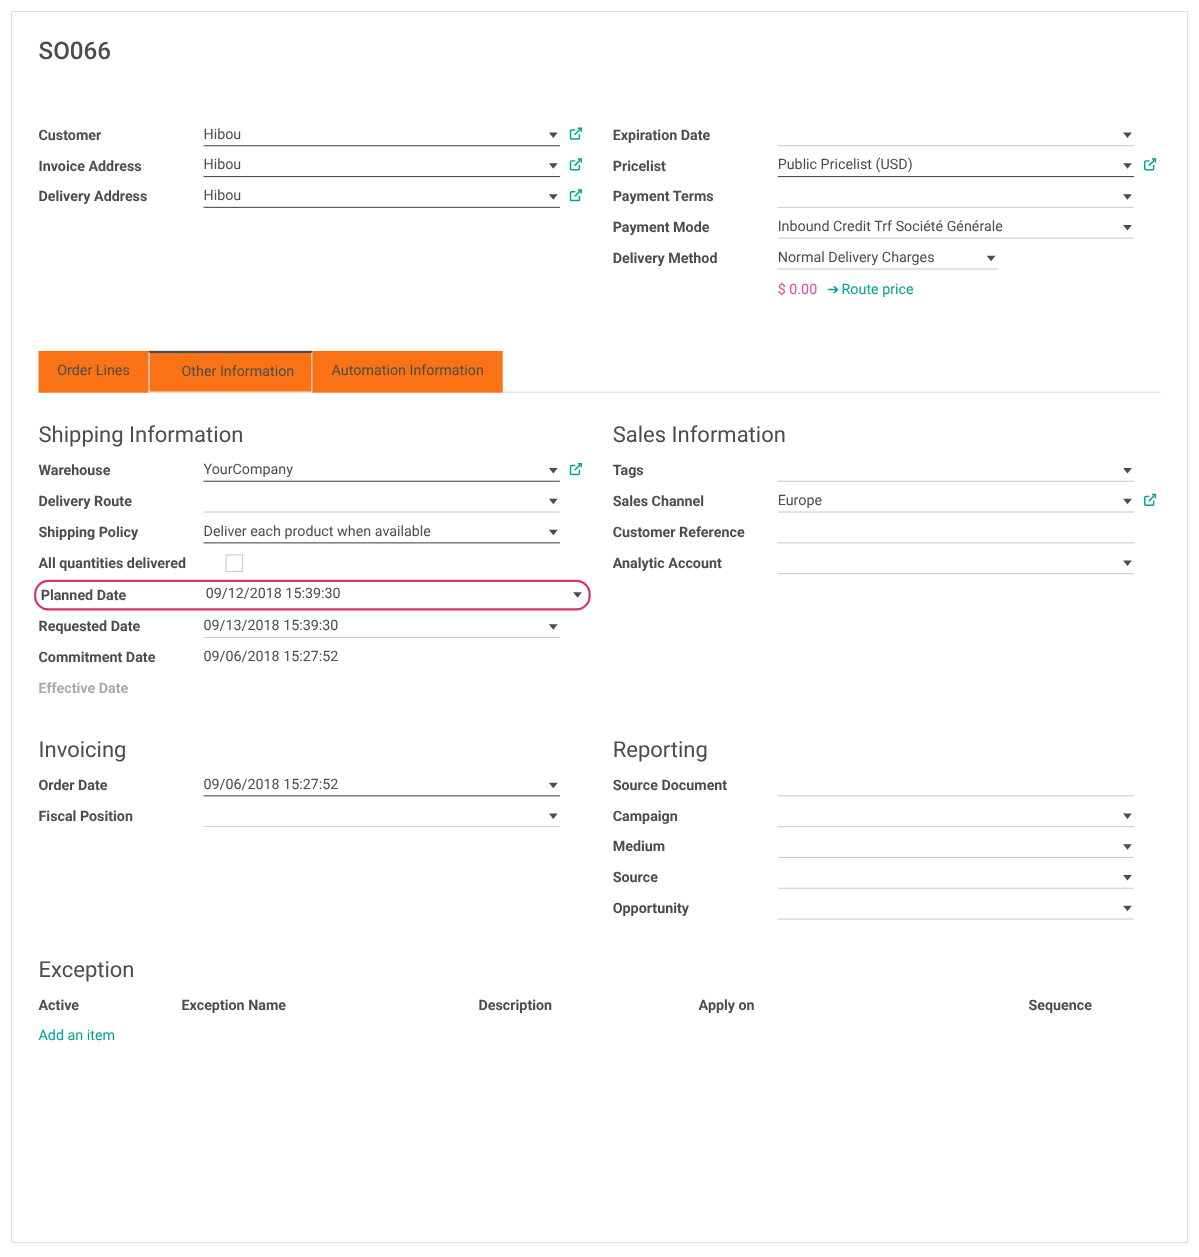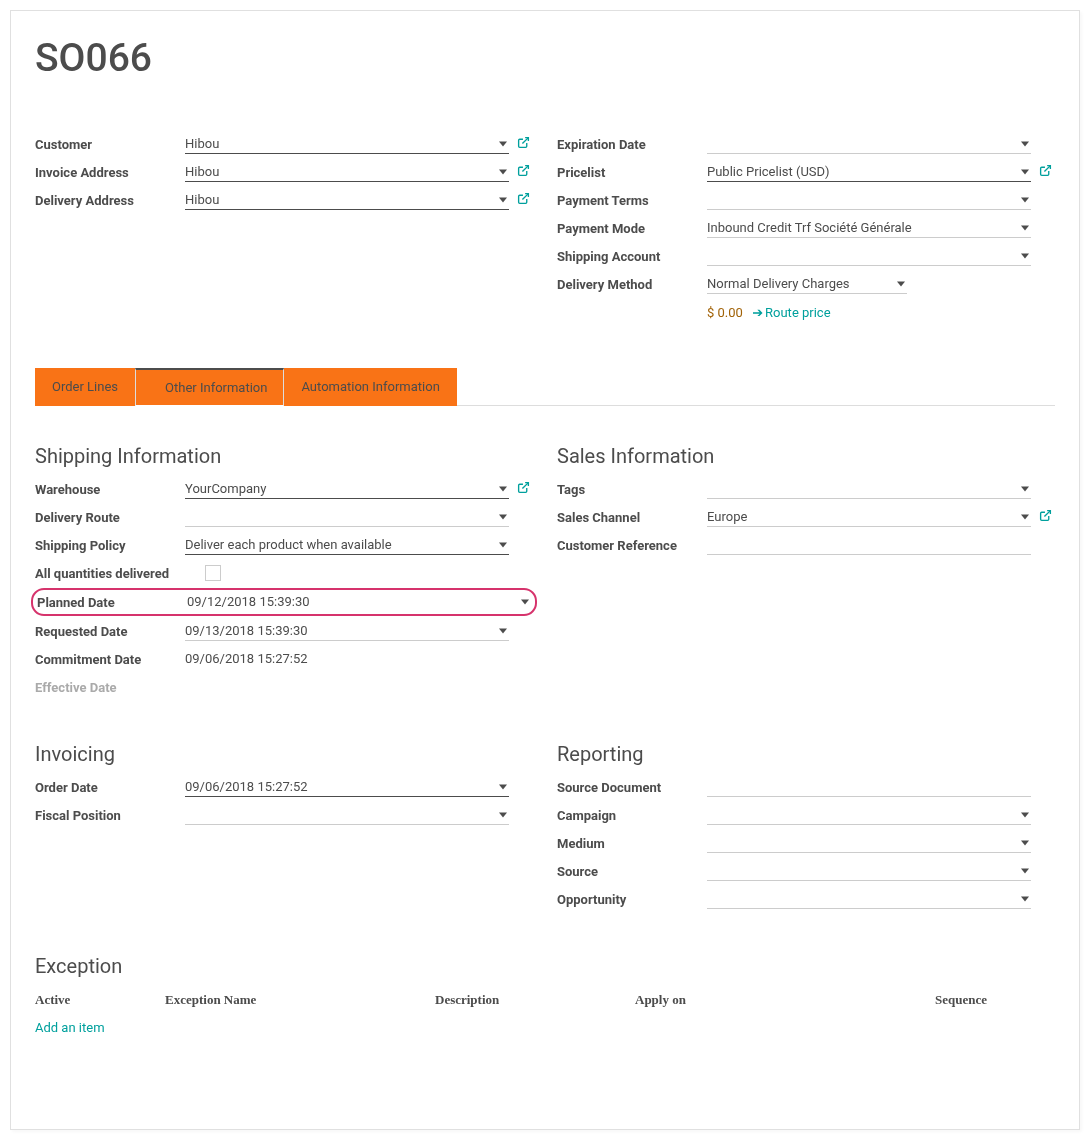--- a/index.html
+++ b/index.html
@@ -12,21 +12,21 @@
     background: #fff;
   }
   .sheet {
     border: 1px solid #e0e0e0;
     padding: 24px 24px 10px 24px;
     min-height: 1120px;
     position: relative;
     box-shadow: 2px 2px 3px rgba(0,0,0,0.03);
   }
   h1.title {
-    font-size: 39px;
+    font-size: 22px;
     font-weight: 500;
     margin: 0 0 50px 0;
     color: #4c4c4c;
   }
   .two-col {
     display: flex;
     gap: 24px;
   }
   .col { flex: 1; min-width: 0; }
   .frow {
@@ -73,21 +73,21 @@
   }
   .ext-spacer { width: 24px; flex-shrink: 0; }
   .finput.static-text { border-bottom: none; padding-left: 0; }
   .checkbox {
     width: 16px; height: 16px;
     border: 1px solid #ccc;
     display: inline-block;
     cursor: pointer;
   }
   .price-row { padding-left: 0; }
-  .price-amt { color: #a16207; }
+  .price-amt { color: #ec4899; }
   .check-price-link { color: #00A09D; cursor: pointer; margin-left: 6px; }
   .arrow-right { color: #00A09D; margin-right: 2px; }
 
   
   .tabs {
     display: flex;
     border-bottom: 1px solid #ddd;
     margin-top: 40px;
   }
   .tab {
@@ -105,41 +105,41 @@
     border-top: 2px solid #4c4c4c;
     border-bottom: 1px solid #fff;
     padding-left: 29px;
   }
   .tab-content { padding-top: 26px; }
 
   h2.section {
     font-size: 20px;
     font-weight: 400;
     color: #4c4c4c;
-    margin: 12px 0 8px 0;
+    margin: 0 0 8px 0;
   }
   .section-block { margin-bottom: 28px; }
 
   .highlight-row {
     border: 2px solid #d6336c;
     border-radius: 13px;
     padding: 2px 4px;
     margin-left: -4px;
     margin-right: -4px;
   }
 
   
   .exc-header {
     display: flex;
     font-weight: 700;
     padding: 6px 0;
     color: #4c4c4c;
     margin-top: 6px;
   }
-  .exc-header > div { padding-right: 20px; font-family: Liberation Serif, serif; }
+  .exc-header > div { padding-right: 20px; }
   .c-active { width: 130px; }
   .c-name { width: 270px; }
   .c-desc { width: 200px; }
   .c-apply { flex: 1; }
   .c-seq { width: 120px; text-align: left; }
   .add-item {
     color: #00A09D;
     cursor: pointer;
     padding: 6px 0;
   }
@@ -233,28 +233,20 @@
       </div>
       <div class="frow">
         <div class="flabel">Payment Mode</div>
         <div class="finput">
           <span>Inbound Credit Trf Société Générale</span>
           <span class="caret"></span>
         </div>
         <span class="ext-spacer"></span>
       </div>
       <div class="frow">
-        <div class="flabel">Shipping Account</div>
-        <div class="finput">
-          <span></span>
-          <span class="caret"></span>
-        </div>
-        <span class="ext-spacer"></span>
-      </div>
-      <div class="frow">
         <div class="flabel">Delivery Method</div>
         <div class="finput short">
           <span>Normal Delivery Charges</span>
           <span class="caret"></span>
         </div>
       </div>
       <div class="frow">
         <div class="flabel"></div>
         <div class="price-row">
           <span class="price-amt">$ 0.00</span>
@@ -357,20 +349,28 @@
                 <path d="M18 13v6a2 2 0 0 1-2 2H5a2 2 0 0 1-2-2V8a2 2 0 0 1 2-2h6"></path>
                 <polyline points="15 3 21 3 21 9"></polyline>
                 <line x1="10" y1="14" x2="21" y2="3"></line>
               </svg>
           </span>
         </div>
         <div class="frow">
           <div class="flabel">Customer Reference</div>
           <div class="finput">
             <span></span>
+          </div>
+          <span class="ext-spacer"></span>
+        </div>
+        <div class="frow">
+          <div class="flabel">Analytic Account</div>
+          <div class="finput">
+            <span></span>
+            <span class="caret"></span>
           </div>
           <span class="ext-spacer"></span>
         </div>
       </div>
     </div>
 
     <div class="two-col">
       <div class="col section-block">
         <h2 class="section">Invoicing</h2>
         <div class="frow">

